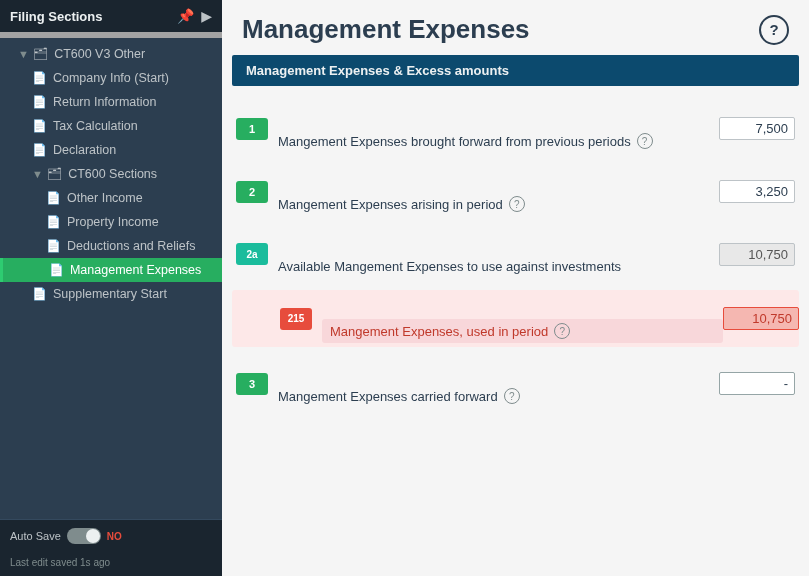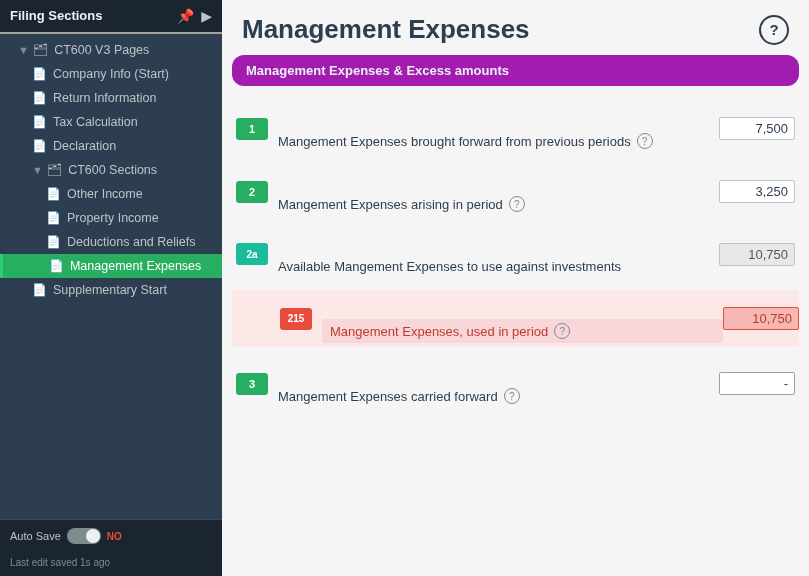--- a/index.html
+++ b/index.html
@@ -2,21 +2,21 @@
 <html><head>
   <meta charset="utf-8">
   <style>
     * { box-sizing: border-box; margin: 0; padding: 0; }
     body { font-family: Arial, sans-serif; font-size: 13px; background: #f0f0f0; width: 809px; height: 576px; overflow: hidden; display: flex; flex-direction: column; }
 
     .app-container { display: flex; flex: 1; height: 100%; }
 
     
     .sidebar { width: 222px; background: #2c3e50; color: #ecf0f1; display: flex; flex-direction: column; height: 576px; flex-shrink: 0; }
-    .sidebar-header { background: #1a252f; padding: 8px 10px; display: flex; justify-content: space-between; border-bottom: 2px solid #a3a3a3; }
+    .sidebar-header { background: #1a252f; padding: 8px 10px; display: flex; align-items: center; justify-content: space-between; border-bottom: 6px solid #a3a3a3; }
     .sidebar-header-title { font-size: 13px; font-weight: bold; color: #ecf0f1; }
     .sidebar-header-icons { display: flex; gap: 6px; }
     .sidebar-pin-icon, .sidebar-expand-icon { color: #bdc3c7; font-size: 14px; cursor: pointer; }
 
     .sidebar-nav { flex: 1; overflow-y: auto; padding: 4px 0; }
     .nav-item { display: flex; align-items: center; padding: 5px 8px 5px 10px; cursor: pointer; color: #bdc3c7; font-size: 12.5px; }
     .nav-item.active { background: #27ae60; color: #fff; border-left: 3px solid #2ecc71; }
     .nav-item .icon { margin-right: 6px; font-size: 12px; }
     .nav-item .tree-icon { margin-right: 4px; font-size: 11px; color: #7f8c8d; }
     .nav-group-item { padding-left: 18px; }
@@ -29,21 +29,21 @@
     .toggle-knob { width: 14px; height: 14px; background: #ecf0f1; border-radius: 50%; position: absolute; top: 1px; right: 1px; }
     .toggle-label { font-size: 10px; color: #e74c3c; font-weight: bold; }
     .last-edit { color: #7f8c8d; font-size: 10px; }
 
     
     .main-content { flex: 1; background: #f5f5f5; display: flex; flex-direction: column; padding: 0; }
     .page-header { display: flex; align-items: center; justify-content: space-between; padding: 14px 20px 10px 20px; background: #f5f5f5; }
     .page-title { font-size: 26px; font-weight: bold; color: #2c3e50; }
     .help-icon { width: 30px; height: 30px; border-radius: 50%; border: 2px solid #2c3e50; display: flex; align-items: center; justify-content: center; font-size: 15px; font-weight: bold; color: #2c3e50; cursor: pointer; }
 
-    .section-header { background: #a21caf; color: #ecf0f1; padding: 8px 14px; font-size: 13px; font-weight: bold; margin: 0 10px; border-radius: 12px; }
+    .section-header { background: #0c4a6e; color: #ecf0f1; padding: 8px 14px; font-size: 13px; font-weight: bold; margin: 0 10px; border-radius: 2px; }
 
     .form-area { padding: 16px 10px; display: flex; flex-direction: column; gap: 10px; }
 
     .form-row { display: flex; align-items: center; padding: 6px 4px; }
     .field-number { min-width: 32px; height: 22px; display: flex; align-items: center; justify-content: center; font-size: 11px; font-weight: bold; color: #fff; border-radius: 3px; margin-right: 10px; flex-shrink: 0; }
     .field-number.green { background: #27ae60; }
     .field-number.teal { background: #1abc9c; font-size: 10px; }
     .field-number.pink { background: #e74c3c; font-size: 10px; margin-left: 48px; }
     .field-number.green3 { background: #27ae60; }
 
@@ -70,21 +70,21 @@
         <span class="sidebar-pin-icon">📌</span>
         <span class="sidebar-expand-icon">▶</span>
       </div>
     </div>
 
     <div class="sidebar-nav">
 
       <div class="nav-item nav-group-item">
         <span class="tree-icon">▼</span>
         <span class="icon">🗂</span>
-        <span>CT600 V3 Pages</span>
+        <span>CT600 V3 Other</span>
       </div>
       <div class="nav-item nav-sub-item">
         <span class="icon">📄</span>
         <span>Company Info (Start)</span>
       </div>
       <div class="nav-item nav-sub-item">
         <span class="icon">📄</span>
         <span>Return Information</span>
       </div>
       <div class="nav-item nav-sub-item">

